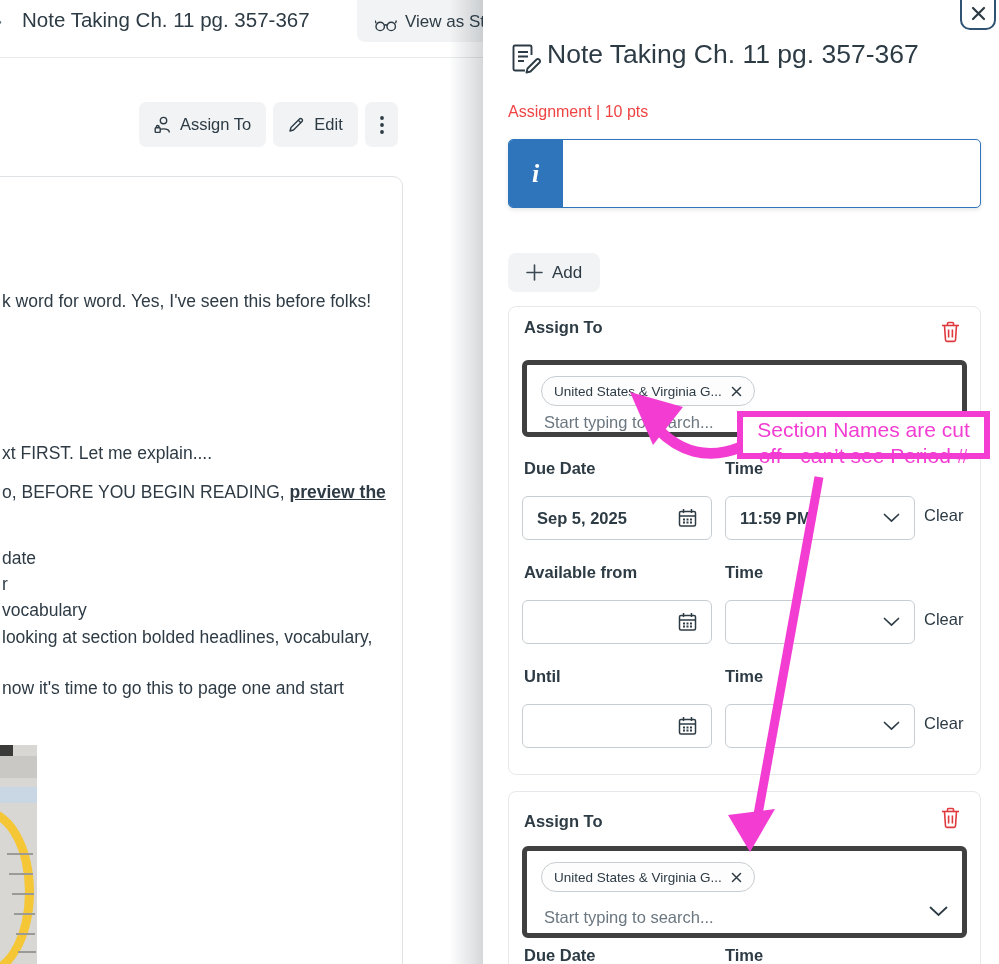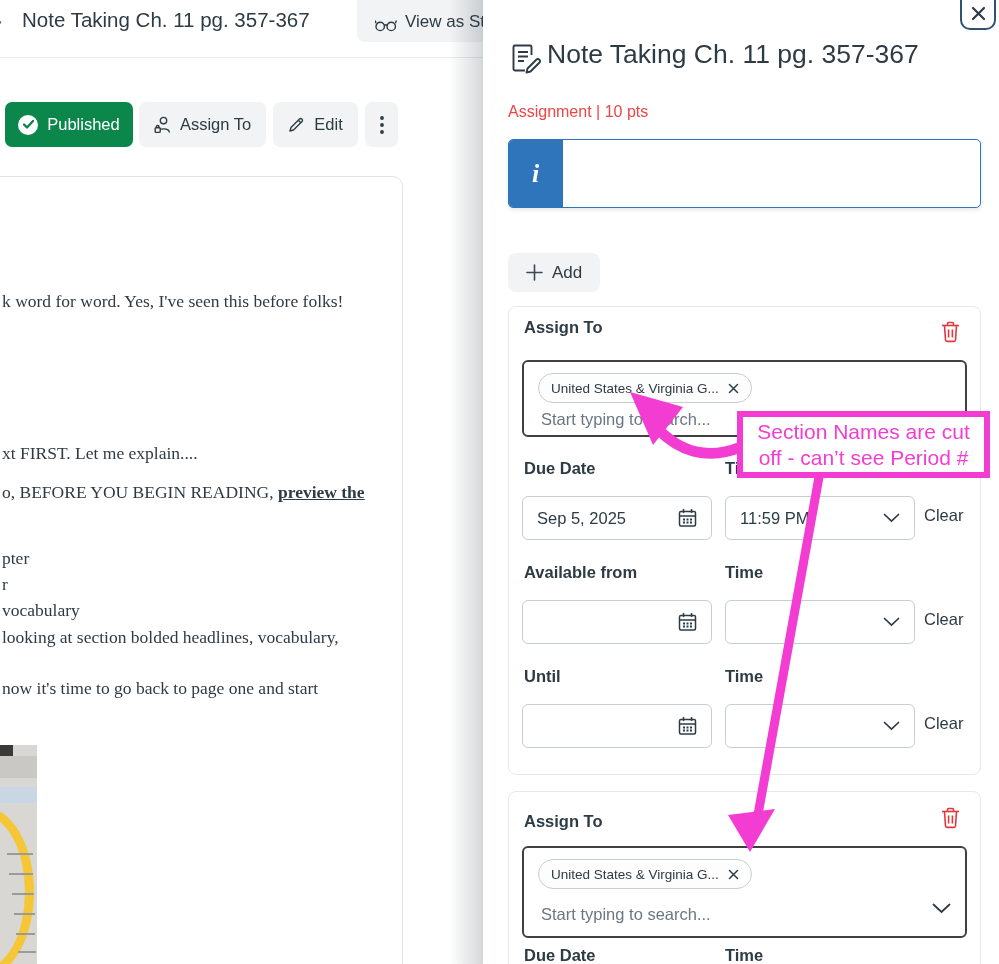--- a/index.html
+++ b/index.html
@@ -21,21 +21,21 @@
   .btn-published { left:5px; top:102px; width:128px; background:#0B874B; color:#fff; }
   .btn-assignto  { left:139px; top:102px; width:127px; }
   .btn-edit      { left:273px; top:102px; width:85px;text-align:right; }
   .btn-kebab     { left:365px; top:102px; width:33px; }
   .check-circle { width:20px; height:20px; background:#fff; border-radius:50%; display:flex;
                   align-items:center; justify-content:center; }
 
   .content-card { position:absolute; left:-24px; top:176px; width:427px; height:1000px;
                   background:#fff; border:1px solid #DFE3E6; border-radius:10px; }
   .doc-heading { position:absolute; left:2px; top:203px; font-size:29px; font-weight:700; color:#9D3368; white-space:nowrap; }
-  .doc-line { position:absolute; left:2px; font-size:17.5px; color:#2E3B45; white-space:nowrap;font-family:Liberation Serif, serif; }
+  .doc-line { position:absolute; left:2px; font-size:17.5px; color:#2E3B45; white-space:nowrap; }
   .doc-link { font-weight:700; text-decoration:underline; }
 
   .photo { position:absolute; left:0; top:745px; width:37px; height:219px; background:#d8d7d3; overflow:hidden; }
   .photo .dark-bar { position:absolute; left:0; top:0; width:13px; height:11px; background:#3a3a38; }
   .photo .edge { position:absolute; left:0; top:11px; width:37px; height:22px; background:#c9c8c4; }
   .photo .blue-band { position:absolute; left:0; top:42px; width:37px; height:16px; background:#c9d7e4; }
   .photo .yellow-arc { position:absolute; left:-66px; top:62px; width:100px; height:170px; border-radius:50%;
                        border:9px solid #F5C636; }
   .photo .tline { position:absolute; height:2px; background:#9a9a96; }
 
@@ -61,39 +61,39 @@
   .add-btn { position:absolute; left:25px; top:253px; width:92px; height:39px; background:#F2F3F4; border-radius:8px;
              display:flex; align-items:center; justify-content:center; gap:9px; font-size:17px; color:#2D3B45; cursor:pointer; }
 
   .card { position:absolute; left:25px; width:473px; border:1px solid #E6E8EB; border-radius:8px; background:#fff; }
   .card1 { top:306px; height:469px; }
   .card2 { top:791px; height:260px; }
 
   .fld-label { position:absolute; font-size:16.5px; font-weight:700; color:#2D3B45; white-space:nowrap; }
   .trash { position:absolute; cursor:pointer; }
 
-  .combobox { position:absolute; left:39px; width:445px; border:2px solid #404040; border-radius:6px; background:#fff; }
+  .combobox { position:absolute; left:39px; width:445px; border:5px solid #404040; border-radius:6px; background:#fff; }
   .cb1 { top:360px; height:77px; }
   .cb2 { top:846px; height:92px; }
   .tagpill { position:absolute; left:14px; top:11px; height:30px; border:1px solid #C7CDD1; border-radius:15px;
              background:#FDFDFD; display:flex; align-items:center; gap:9px; padding:0 12px; font-size:13.5px;
              color:#2D3B45; white-space:nowrap; cursor:default; }
   .placeholder { position:absolute; left:17px; font-size:16.5px; color:#6B7780; white-space:nowrap; }
   .cb-chevron { position:absolute; }
 
   .input-box { position:absolute; width:190px; height:44px; border:1px solid #C7CDD1; border-radius:6px;
                background:#fff; display:flex; align-items:center; padding:0 14px; font-size:16.5px; color:#2D3B45; }
-  .input-box .val { flex:1; white-space:nowrap; overflow:hidden; }
+  .input-box .val { flex:1; white-space:nowrap; overflow:hidden;font-weight:bold; }
   .clear-link { position:absolute; font-size:16.5px; color:#2D3B45; cursor:pointer; white-space:nowrap; }
 
   
   .annot-svg { position:absolute; left:0; top:0; z-index:28; pointer-events:none; }
-  .annot-box { position:absolute; left:737px; top:411px; width:253px; height:67px; background:#fff;
+  .annot-box { position:absolute; left:737px; top:411px; width:253px; height:48px; background:#fff;
                border:6px solid #F23CD2; z-index:30; display:flex; flex-direction:column; align-items:center;
-               justify-content:center; line-height:26px; }
+               line-height:26px; }
   .annot-box span { color:#F23CD2; font-size:21px; white-space:nowrap; }
   .over-annot { z-index:40; }
 
   svg { display:block; }
 </style>
 </head>
 <body>
 
 <div id="stage">
 
@@ -108,28 +108,20 @@
         <path d="M9.4 6.6 Q10.7 4.9 12 6.6"></path>
           <path d="M1 4.2 L0 1.5"></path>
           <path d="M20.4 4.2 L21.4 1.5"></path>
       </svg>
     </span>
     <span class="lbl">View as Stu</span>
   </div>
 
   <div class="top-divider"></div>
 
-  <div class="btn btn-published">
-    <span class="check-circle">
-      <svg width="11" height="9" viewBox="0 0 11 9" fill="none" stroke="#0B874B" stroke-width="2.4" stroke-linecap="round" stroke-linejoin="round">
-          <path d="M1 4.5 L4 7.5 L10 1"></path>
-        </svg>
-    </span>
-    <span>Published</span>
-  </div>
 
   <div class="btn btn-gray btn-assignto">
     <span>
       <svg width="17" height="18" viewBox="0 0 17 18" fill="none" stroke="#2D3B45" stroke-width="1.4">
         <circle cx="9.5" cy="4.6" r="3.2"></circle>
         <path d="M3.6 16.5 C3.6 11.6 15.4 11.6 15.4 16.5"></path>
         <rect x="1.2" y="11.8" width="5" height="4.6" rx="0.8" fill="#F2F3F4"></rect>
         <path d="M2.4 11.8 v-1 a1.3 1.3 0 0 1 2.6 0 v1"></path>
       </svg>
     </span>
@@ -156,25 +148,25 @@
     </span>
   </div>
 
   <div class="content-card"></div>
 
   <div class="doc-line" style="top:291px">k word for word.  Yes, I've seen this before folks!</div>
   <div class="doc-line" style="top:443px">xt FIRST.  Let me explain....</div>
   <div class="doc-line" style="top:482px">
     <span>o, BEFORE YOU BEGIN READING, </span><span class="doc-link">preview the</span>
   </div>
-  <div class="doc-line" style="top:548px">pter</div>
+  <div class="doc-line" style="top:548px">date</div>
   <div class="doc-line" style="top:574px">r</div>
   <div class="doc-line" style="top:600px">vocabulary</div>
   <div class="doc-line" style="top:627px">looking at section bolded headlines, vocabulary,</div>
-  <div class="doc-line" style="top:678px">now it's time to go back to page one and start</div>
+  <div class="doc-line" style="top:678px">now it's time to go this to page one and start</div>
 
   <div class="photo">
     <div class="edge"></div>
     <div class="dark-bar"></div>
     <div class="blue-band"></div>
     <div class="yellow-arc"></div>
     <div class="tline" style="left:7px;top:108px;width:26px"></div>
     <div class="tline" style="left:9px;top:128px;width:24px"></div>
     <div class="tline" style="left:12px;top:148px;width:22px"></div>
     <div class="tline" style="left:14px;top:168px;width:21px"></div>

